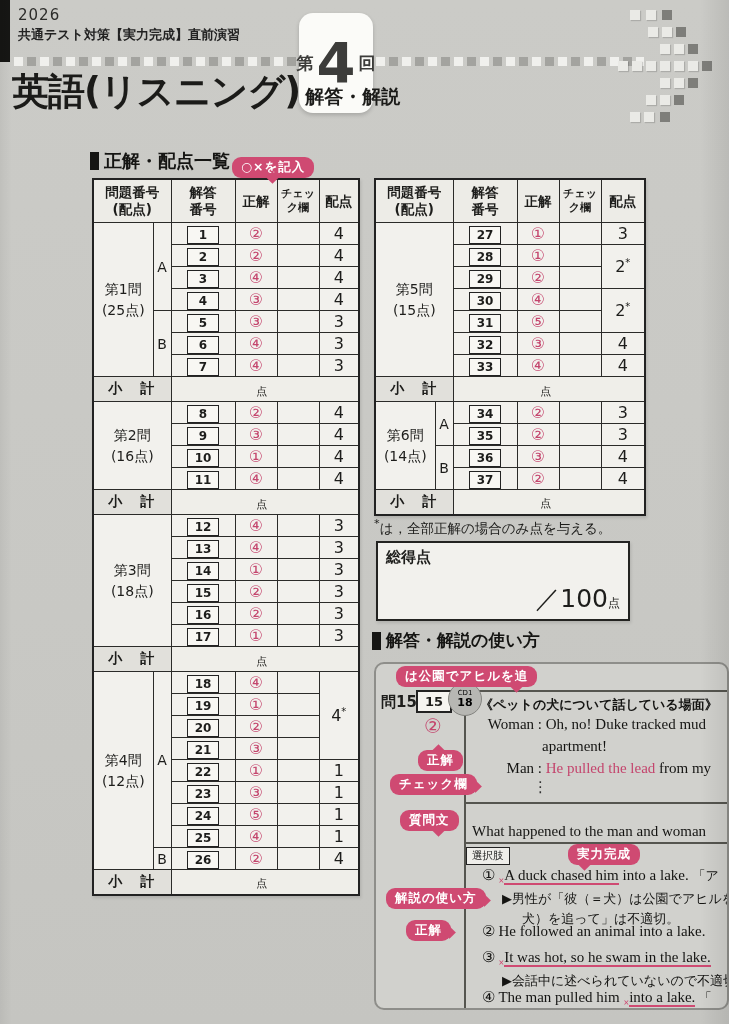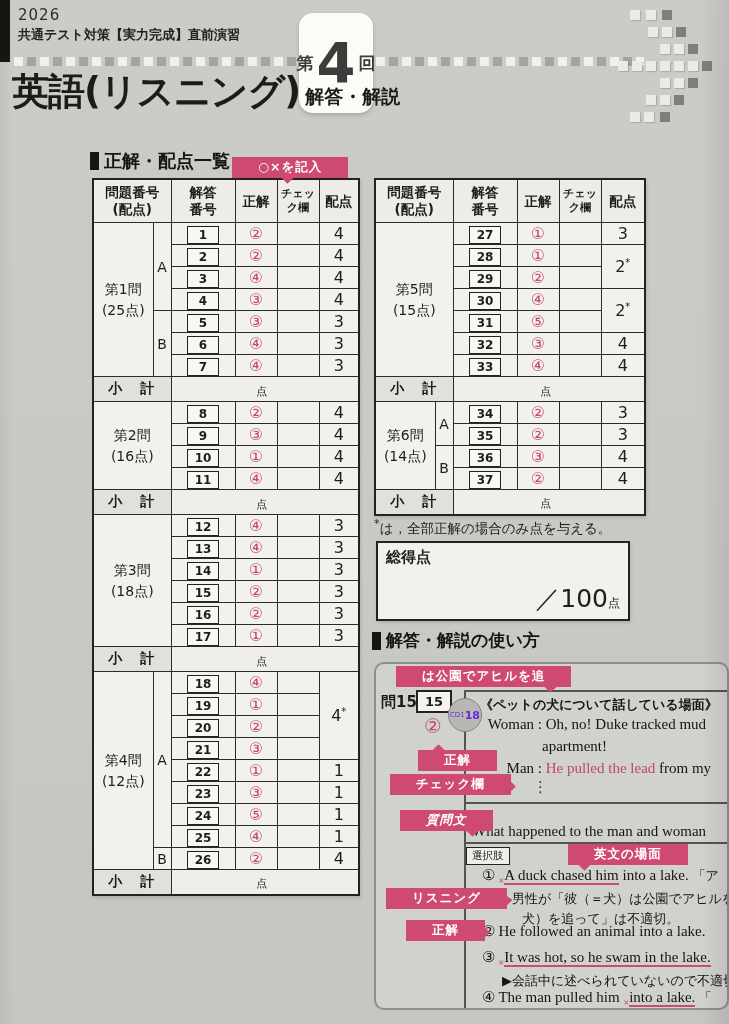--- a/index.html
+++ b/index.html
@@ -18,21 +18,21 @@
   .title-row{left:12px;top:72px;display:flex;align-items:flex-end;white-space:nowrap;}
   .title-main{font-size:37px;font-weight:bold;letter-spacing:-1px;color:#1b1b19;line-height:1.1;}
   .title-sub{font-size:19px;font-weight:bold;margin-left:5px;margin-bottom:3px;color:#1b1b19;}
   .deco-sq{position:absolute;width:10px;height:10px;}
   .deco-l{background:#eaeae6;box-shadow:1px 1px 1px rgba(0,0,0,.15);}
   .deco-d{background:#7e7e7a;}
   
   .h1{display:flex;align-items:center;font-size:18px;font-weight:bold;color:#151513;}
   .h1 .bullet{display:inline-block;width:9px;height:18px;background:#151513;margin-right:5px;}
   
-  .pl{position:absolute;background:#cf4a72;color:#fff;font-size:12.5px;font-weight:bold;padding:2px 26px;border-radius:0;white-space:nowrap;z-index:5;letter-spacing:1px;}
+  .pl{position:absolute;background:#cf4a72;color:#fff;font-size:12.5px;font-weight:bold;padding:2px 9px;border-radius:9px;white-space:nowrap;z-index:5;letter-spacing:1px;}
   .pl::after{content:"";position:absolute;width:9px;height:9px;background:#cf4a72;transform:rotate(45deg);display:none;}
   .pt-dl::after{display:block;bottom:-4px;left:12px;}
   .pt-dc::after{display:block;bottom:-4px;left:44%;}
   .pt-dr::after{display:block;bottom:-4px;right:16px;}
   .pt-r::after{display:block;right:-3px;top:8px;}
   .pt-u::after{display:block;top:-4px;left:16px;}
   
   table.anstbl{border-collapse:collapse;background:#f2f1ed;table-layout:fixed;box-shadow:1px 2px 3px rgba(0,0,0,.12);}
   table.anstbl th,table.anstbl td{border:1.5px solid #2b2b29;padding:0;text-align:center;vertical-align:middle;}
   table.anstbl{border:2px solid #222;}
@@ -57,21 +57,21 @@
   .total-box{left:376px;top:541px;width:250px;height:76px;border:2.5px solid #232321;background:#f2f1ed;box-shadow:1px 2px 3px rgba(0,0,0,.12);}
   .total-label{position:absolute;left:8px;top:5px;font-size:15px;font-weight:bold;}
   .total-denom{position:absolute;right:8px;bottom:4px;font-size:25px;}
   .total-denom .unit{font-size:12px;}
   
   .usage-box{left:374px;top:662px;width:351px;height:344px;border:2px solid #8e8e8a;border-radius:10px;background:#d1d1cd;overflow:hidden;}
   .usage-box .en{font-family:"Liberation Serif","DejaVu Serif",serif;font-size:15px;white-space:nowrap;color:#141412;}
   .usage-box .jp{font-size:13px;white-space:nowrap;color:#141412;}
   .vline{position:absolute;left:88px;top:26px;bottom:0;width:1.5px;background:#55554f;}
   .hline{position:absolute;left:88px;right:0;height:1.5px;background:#55554f;}
-  .cdicon{position:absolute;left:72px;top:18px;width:32px;height:32px;border-radius:50%;background:#b7b7b3;border:1.5px solid #83837f;z-index:4;display:flex;flex-direction:row;align-items:center;justify-content:center;line-height:1;color:#6d28d9;margin-top:16px;}
+  .cdicon{position:absolute;left:72px;top:18px;width:32px;height:32px;border-radius:50%;background:#b7b7b3;border:1.5px solid #83837f;z-index:4;display:flex;flex-direction:column;align-items:center;justify-content:center;line-height:1;color:#000000;}
   .cdicon .l1{font-size:7px;}
   .cdicon .l2{font-size:11px;font-weight:bold;}
   .qno{position:absolute;left:5px;top:29px;font-size:15px;font-weight:bold;}
   .qnumbox{position:absolute;left:40px;top:26px;border:2px solid #222;background:#f5f4f0;width:32px;height:19px;line-height:19px;text-align:center;font-weight:bold;font-size:13px;}
   .pinktxt{color:#c4456d;}
   .pinku{border-bottom:2px solid #cf4a72;}
   .crossmark{color:#cf4a72;font-size:10px;vertical-align:-4px;font-weight:bold;}
   .cnum{font-size:15px;margin-right:3px;}
   .choices-tag{position:absolute;left:90px;top:183px;border:1.2px solid #222;background:#efeeea;font-size:10.5px;padding:1px 5px;color:#222;}
   .vellip{position:absolute;left:157px;top:114px;font-size:15px;color:#333;}
@@ -460,32 +460,32 @@
       <span>Oh, no!  Duke tracked mud</span>
     </div>
     <div class="abs en" style="left:166px;top:74px;">apartment!</div>
     <div class="abs en" style="left:104px;top:96px;">
       <span style="display:inline-block;width:62px;text-align:right;">Man :</span>
       <span class="pinktxt">He pulled the lead</span><span> from my</span>
     </div>
     <div class="vellip">⋮</div>
     <div class="pl pt-r" style="left:14px;top:110px;">チェック欄</div>
 
-    <div class="pl pt-dr" style="left:24px;top:146px;font-style:italic;">質問文</div>
+    <div class="pl pt-dr" style="left:24px;top:146px;">質問文</div>
     <div class="abs en" style="left:96px;top:159px;">What happened to the man and woman</div>
 
     <div class="choices-tag">選択肢</div>
-    <div class="pl pt-dl" style="left:192px;top:180px;">英文の場面</div>
+    <div class="pl pt-dl" style="left:192px;top:180px;">実力完成</div>
 
     <div class="abs en" style="left:106px;top:202px;">
       <span class="cnum">①</span><span class="crossmark">×</span><span class="pinku">A duck chased him</span><span> into a lake. </span><span class="jp">「ア</span>
     </div>
     <div class="abs jp" style="left:126px;top:226px;">▶男性が「彼（＝犬）は公園でアヒルを追</div>
     <div class="abs jp" style="left:146px;top:246px;">犬）を追って」は不適切。</div>
-    <div class="pl pt-r" style="left:10px;top:224px;">リスニング</div>
+    <div class="pl pt-r" style="left:10px;top:224px;">解説の使い方</div>
 
     <div class="abs en pinktxt" style="left:106px;top:258px;">
       <span class="cnum">②</span><span>He followed an animal into a lake.</span>
     </div>
     <div class="pl pt-r" style="left:30px;top:256px;">正解</div>
 
     <div class="abs en" style="left:106px;top:284px;">
       <span class="cnum">③</span><span class="crossmark">×</span><span class="pinku">It was hot, so he swam in the lake.</span>
     </div>
     <div class="abs jp" style="left:126px;top:308px;">▶会話中に述べられていないので不適切。</div>

